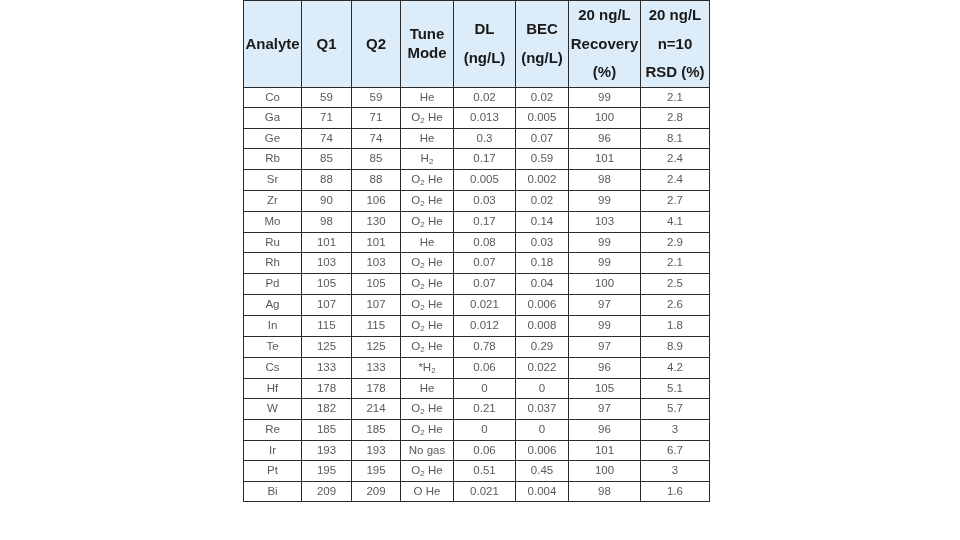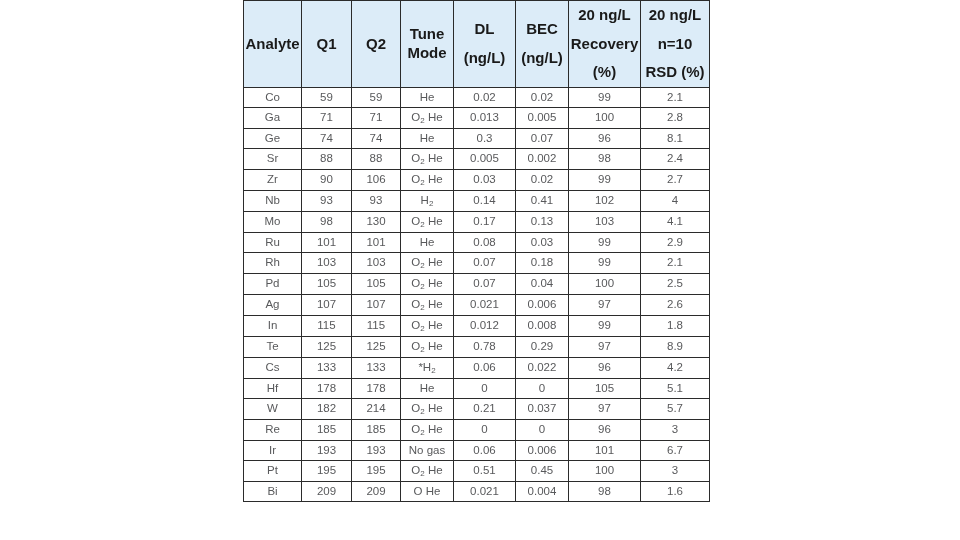--- a/index.html
+++ b/index.html
@@ -161,56 +161,56 @@
           <td class="analyte-cell">Ge</td>
           <td>74</td>
           <td>74</td>
           <td>He</td>
           <td>0.3</td>
           <td>0.07</td>
           <td>96</td>
           <td>8.1</td>
         </tr>
         <tr>
+          <td class="analyte-cell">Rb</td>
+          <td>85</td>
+          <td>85</td>
+          <td>H<sub>2</sub></td>
+          <td>0.17</td>
+          <td>0.59</td>
+          <td>101</td>
+          <td>2.4</td>
+        </tr>
+        <tr>
           <td class="analyte-cell">Sr</td>
           <td>88</td>
           <td>88</td>
           <td>O<sub>2</sub> He</td>
           <td>0.005</td>
           <td>0.002</td>
           <td>98</td>
           <td>2.4</td>
         </tr>
         <tr>
           <td class="analyte-cell">Zr</td>
           <td>90</td>
           <td>106</td>
           <td>O<sub>2</sub> He</td>
           <td>0.03</td>
           <td>0.02</td>
           <td>99</td>
           <td>2.7</td>
         </tr>
         <tr>
-          <td class="analyte-cell">Nb</td>
-          <td>93</td>
-          <td>93</td>
-          <td>H<sub>2</sub></td>
-          <td>0.14</td>
-          <td>0.41</td>
-          <td>102</td>
-          <td>4</td>
-        </tr>
-        <tr>
           <td class="analyte-cell">Mo</td>
           <td>98</td>
           <td>130</td>
           <td>O<sub>2</sub> He</td>
           <td>0.17</td>
-          <td>0.13</td>
+          <td>0.14</td>
           <td>103</td>
           <td>4.1</td>
         </tr>
         <tr>
           <td class="analyte-cell">Ru</td>
           <td>101</td>
           <td>101</td>
           <td>He</td>
           <td>0.08</td>
           <td>0.03</td>

